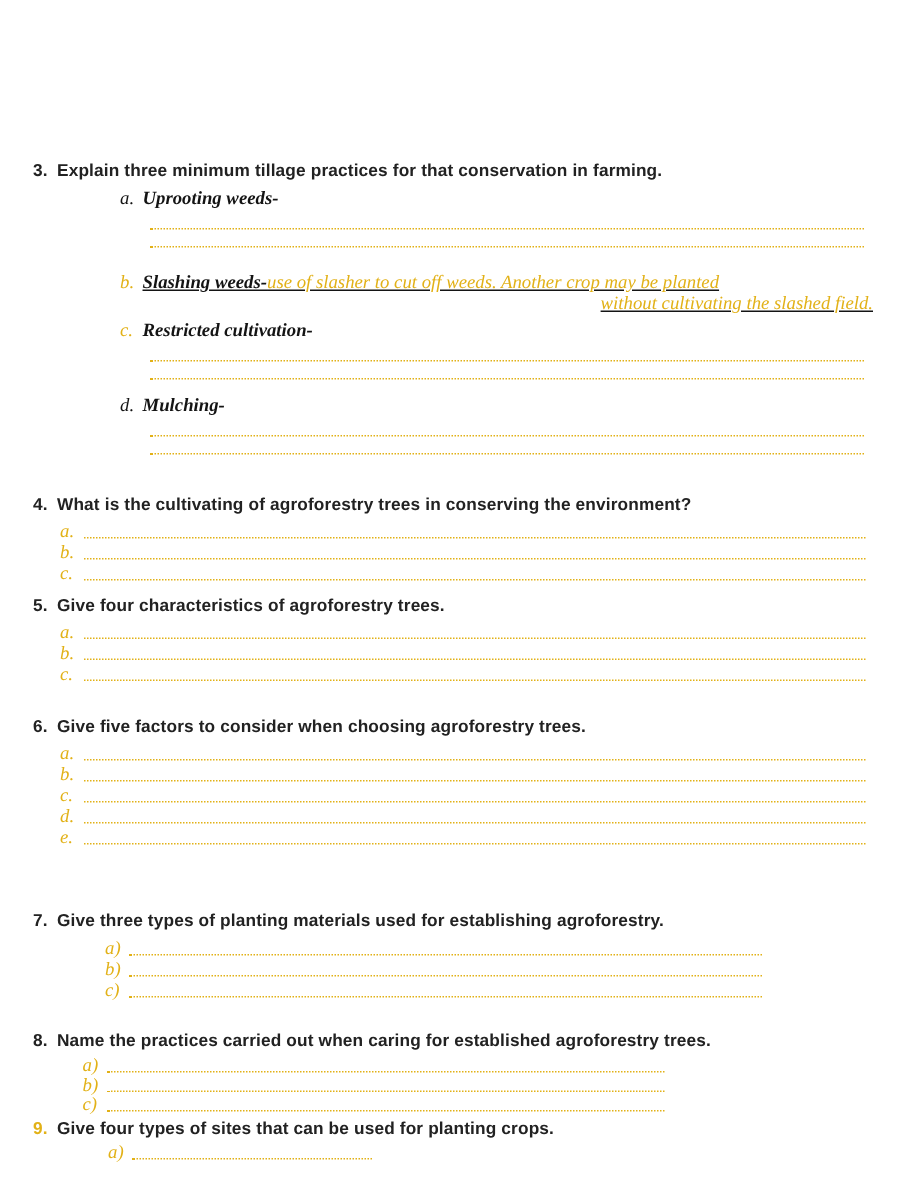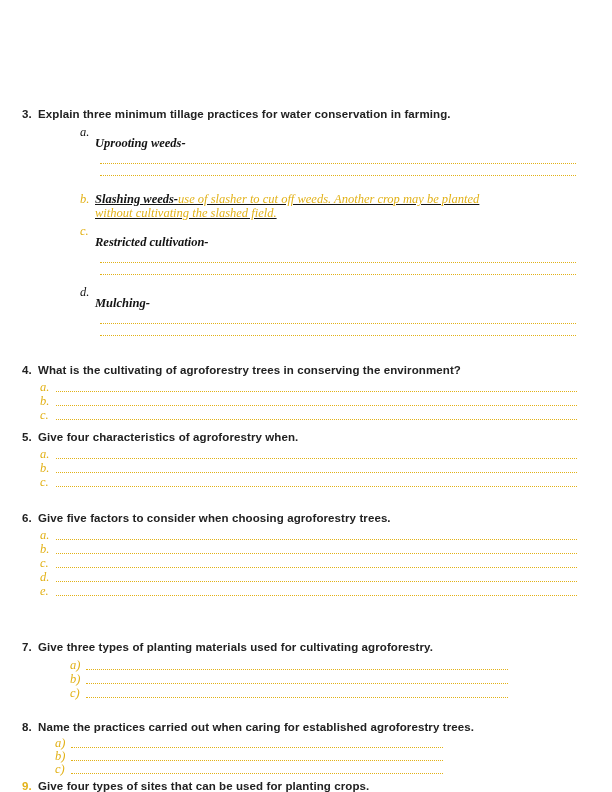--- a/index.html
+++ b/index.html
@@ -17,24 +17,24 @@
   .qhead { display:flex; font-size:11.5px; font-weight:700; color:var(--ink); line-height:14px; letter-spacing:0.1px; }
   .qnum  { width:16px; flex:none; }
   .qtext { flex:1; }
   .q9 .qnum { color:var(--accent); }
 
   
   .parts { margin-left:58px; margin-top:4px; font-family:"Liberation Serif", serif; font-style:italic; font-size:12.5px; color:#141414; }
   .part-row { display:flex; line-height:15px; }
   .plabel { width:15px; flex:none; }
   .plabel.accent { color:var(--accent); }
-  .ptitle { font-weight:700;margin-top:11px; }
+  .ptitle { font-weight:700; }
   .panswer { color:var(--accent); }
   .ptext { flex:1; line-height:14px;text-decoration:underline; }
-  .panswer.block { display:block; }
+  .panswer.block { display:block;text-align:right; }
   .dotlines { margin-left:20px; }
   .dotline { height:12.5px; border-bottom:1.6px dotted var(--accent); width:476px; }
   .gap-a { margin-bottom:16px; }
   .gap-b { margin-bottom:4px; }
   .gap-c { margin-bottom:10px; }
 
   
   .ans-row { display:flex; align-items:flex-end; height:14px;
              font-family:"Liberation Serif", serif; font-style:italic;
              font-size:12.5px; color:var(--accent); }
@@ -63,21 +63,21 @@
   .q9 { margin-top:3px; }
 </style>
 </head>
 <body>
 
 <div class="page">
 
   <section class="qblock q3">
     <div class="qhead">
       <span class="qnum">3.</span>
-      <span class="qtext">Explain three minimum tillage practices for water conservation in farming.</span>
+      <span class="qtext">Explain three minimum tillage practices for that conservation in farming.</span>
     </div>
     <div class="parts">
 
       <div class="part">
         <div class="part-row">
           <span class="plabel">a.</span>
           <span class="ptitle">Uprooting weeds-</span>
         </div>
         <div class="dotlines gap-a">
           <div class="dotline"></div>
@@ -137,21 +137,21 @@
       <div class="ans-row">
         <span class="alabel">c.</span>
         <span class="dots"></span>
       </div>
     </div>
   </section>
 
   <section class="qblock q5">
     <div class="qhead">
       <span class="qnum">5.</span>
-      <span class="qtext">Give four characteristics of agroforestry when.</span>
+      <span class="qtext">Give four characteristics of agroforestry trees.</span>
     </div>
     <div class="rows-456">
       <div class="ans-row">
         <span class="alabel">a.</span>
         <span class="dots"></span>
       </div>
       <div class="ans-row">
         <span class="alabel">b.</span>
         <span class="dots"></span>
       </div>
@@ -187,21 +187,21 @@
       <div class="ans-row">
         <span class="alabel">e.</span>
         <span class="dots"></span>
       </div>
     </div>
   </section>
 
   <section class="qblock q7">
     <div class="qhead">
       <span class="qnum">7.</span>
-      <span class="qtext">Give three types of planting materials used for cultivating agroforestry.</span>
+      <span class="qtext">Give three types of planting materials used for establishing agroforestry.</span>
     </div>
     <div class="rows-7">
       <div class="ans-row">
         <span class="alabel">a)</span>
         <span class="dots"></span>
       </div>
       <div class="ans-row">
         <span class="alabel">b)</span>
         <span class="dots"></span>
       </div>

